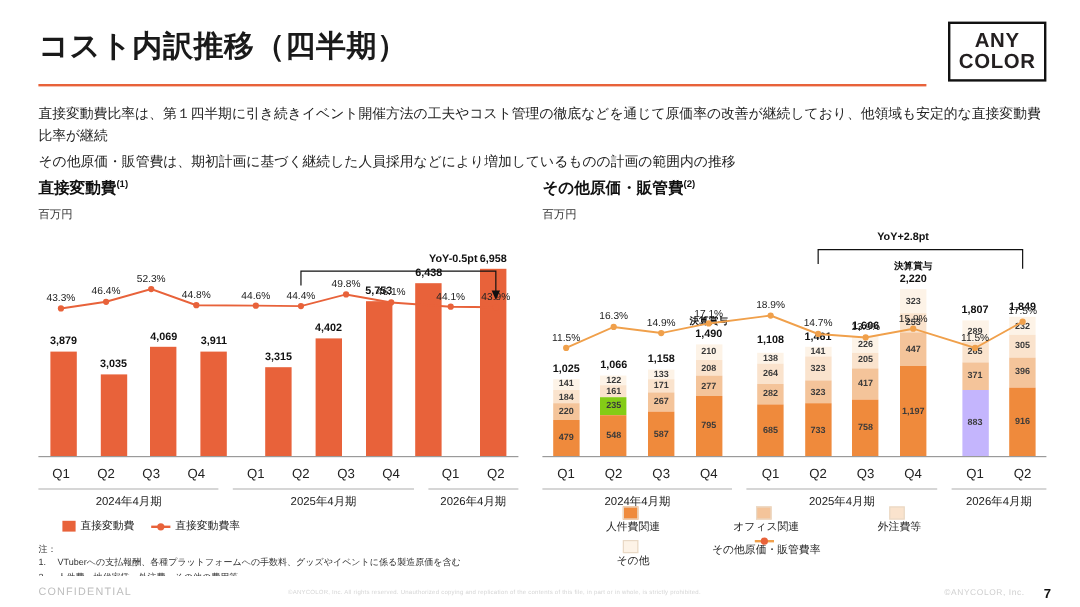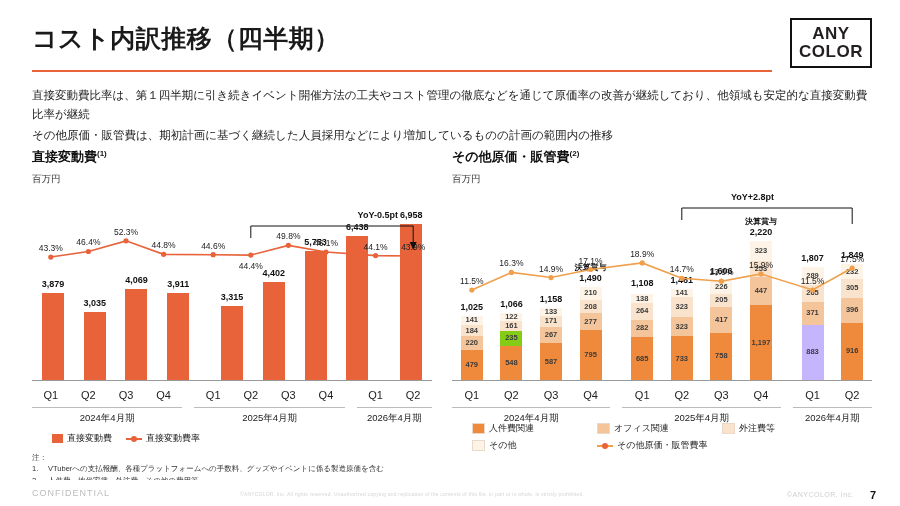--- a/index.html
+++ b/index.html
@@ -105,21 +105,21 @@
   .swatch{width:11px;height:9px;margin-right:4px;display:inline-block;}
   .lswatch{width:16px;height:2px;background:#e8623a;margin-right:4px;position:relative;}
   .lswatch:after{
     content:"";position:absolute;left:5px;top:-2px;width:6px;height:6px;
     border-radius:50%;background:#e8623a;
   }
 
   .legend-left{position:absolute;left:52px;top:428px;width:360px;}
   .legend-right{position:absolute;left:472px;top:418px;width:400px;}
   .legend-right .row{display:flex;}
-  .legend-right .row .item{width:125px;margin-right:0;}
+  .legend-right .row .item{width:111px;margin-right:0;flex-direction:column;}
 
   
   .notes{
     position:absolute;left:32px;top:452px;font-size:7.5px;color:#333;line-height:1.5;
   }
   .notes .nrow{display:flex;}
   .notes .nnum{width:16px;flex:none;}
 
   .footer-bar{position:absolute;left:0;right:0;bottom:0;height:26px;background:#fff;}
   .confidential{
@@ -212,21 +212,21 @@
           <circle cx="294" cy="62.019999999999996" r="2.6" fill="#e8623a"></circle>
           <circle cx="343.6" cy="65.62" r="2.6" fill="#e8623a"></circle>
           <circle cx="381.20000000000005" cy="65.98" r="2.6" fill="#e8623a"></circle>
         </svg>
       <div id="leftPcts">
           <div class="pct" style="left: 18.8px; top: 53.06px;">43.3%</div>
           <div class="pct" style="left: 56.4px; top: 47.48px;">46.4%</div>
           <div class="pct" style="left: 94px; top: 36.86px;">52.3%</div>
           <div class="pct" style="left: 131.6px; top: 50.36px;">44.8%</div>
           <div class="pct" style="left: 181.2px; top: 50.72px;">44.6%</div>
-          <div class="pct" style="left: 218.8px; top: 51.08px; margin-top: 20px;">44.4%</div>
+          <div class="pct" style="left: 218.8px; top: 51.08px;">44.4%</div>
           <div class="pct" style="left: 256.4px; top: 41.36px;">49.8%</div>
           <div class="pct" style="left: 294px; top: 48.02px;">46.1%</div>
           <div class="pct" style="left: 343.6px; top: 51.62px;">44.1%</div>
           <div class="pct" style="left: 381.2px; top: 51.98px;">43.9%</div>
         </div>
       <div class="xlabels" id="leftX">
           <div class="slot">Q1</div>
           <div class="slot">Q2</div>
           <div class="slot">Q3</div>
           <div class="slot">Q4</div>

